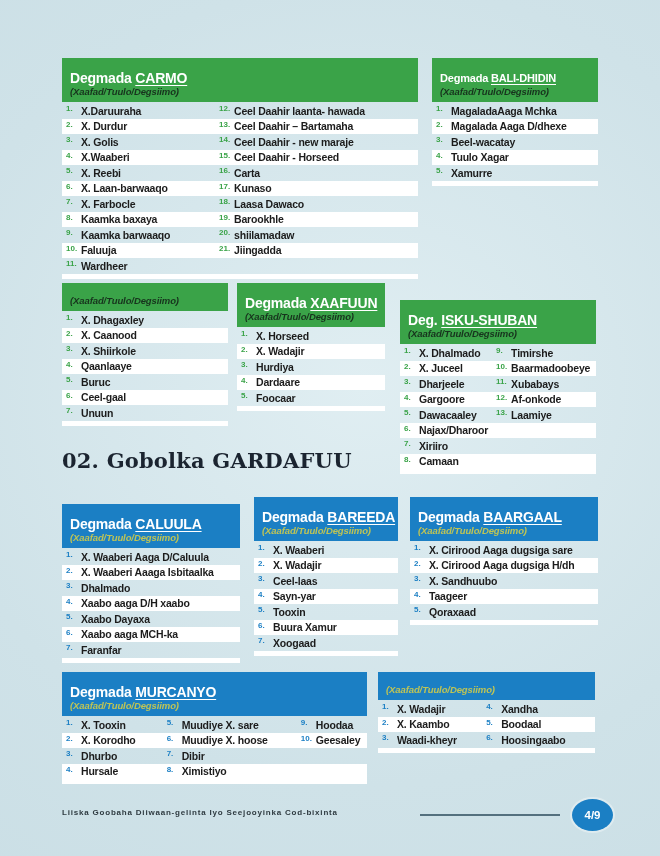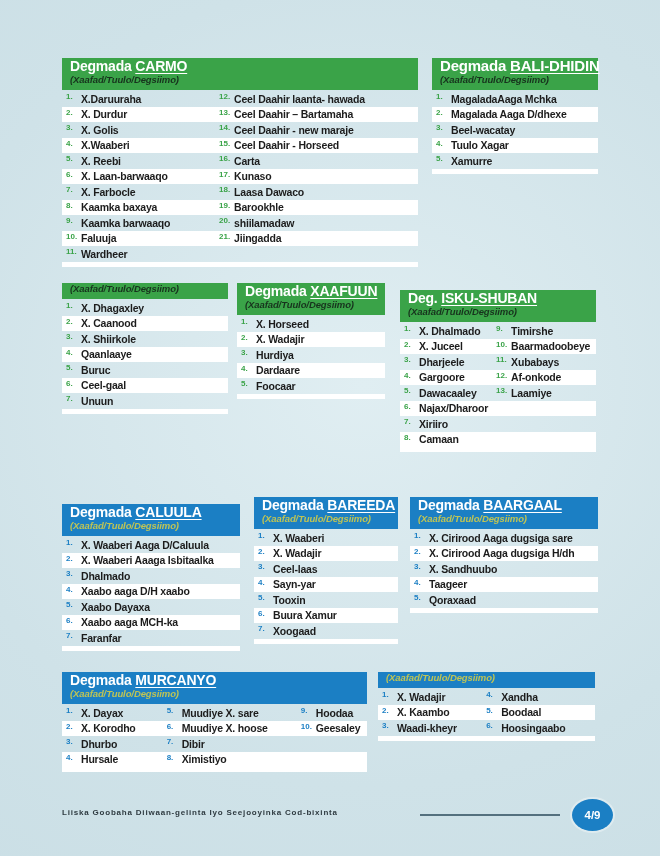--- a/index.html
+++ b/index.html
@@ -7,21 +7,21 @@
     width:660px;height:856px;
     font-family:"Liberation Sans", sans-serif;
     -webkit-font-smoothing:antialiased;
   }
   .page{
     position:relative;width:660px;height:856px;overflow:hidden;
     background:radial-gradient(120% 85% at 55% 45%, #e0eef2 0%, #cfe2e8 55%, #c8dde4 100%);
   }
   .block{position:absolute;}
   .block header{
-    padding:0 8px 5px 8px;
+    padding:12px 8px 5px 8px;
     color:#fff;
   }
   .block.green header{background:var(--accent-green,#3aa348);}
   .block.blue  header{background:var(--accent-blue,#1b7fc4);}
   .h-title{
     font-size:14px;font-weight:700;letter-spacing:-0.2px;line-height:16px;white-space:nowrap;
   }
   .h-title .und{text-decoration:underline;text-underline-offset:2px;}
   .h-sub{
     font-size:9.5px;font-style:italic;font-weight:700;line-height:11px;letter-spacing:-0.1px;
@@ -184,21 +184,21 @@
             <span class="num">11.</span>
             <span class="nm">Wardheer</span>
           </div>
           <div class="cell c1"></div>
         </div>
       </div>
   </section>
 
   <section class="block green one-col" style="left:432px;top:58px;width:166px;">
     <header>
-      <div class="h-title" style="font-size:15px;"><span>Degmada </span><span class="und">BALI-DHIDIN</span></div>
+      <div class="h-title" style="font-size:11px;"><span>Degmada </span><span class="und">BALI-DHIDIN</span></div>
       <div class="h-sub">(Xaafad/Tuulo/Degsiimo)</div>
     </header>
     <div class="rows">
         <div class="row">
           <div class="cell c0">
             <span class="num">1.</span>
             <span class="nm">MagaladaAaga Mchka</span>
           </div>
         </div>
         <div class="row alt">
@@ -310,21 +310,21 @@
         </div>
         <div class="row">
           <div class="cell c0">
             <span class="num">5.</span>
             <span class="nm">Foocaar</span>
           </div>
         </div>
       </div>
   </section>
 
-  <section class="block green sec-isku" style="left:400px;top:290px;width:196px;">
+  <section class="block green sec-isku" style="left:400px;top:300px;width:196px;">
     <header>
       <div class="h-title"><span>Deg. </span><span class="und">ISKU-SHUBAN</span></div>
       <div class="h-sub">(Xaafad/Tuulo/Degsiimo)</div>
     </header>
     <div class="rows">
         <div class="row">
           <div class="cell c0">
             <span class="num">1.</span>
             <span class="nm">X. Dhalmado</span>
           </div>
@@ -390,20 +390,21 @@
         <div class="row alt">
           <div class="cell c0">
             <span class="num">8.</span>
             <span class="nm">Camaan</span>
           </div>
           <div class="cell c1"></div>
         </div>
       </div>
   </section>
 
+  <h1 class="region-title">02. Gobolka GARDAFUU</h1>
 
   <section class="block blue one-col" style="left:62px;top:504px;width:178px;">
     <header>
       <div class="h-title"><span>Degmada </span><span class="und">CALUULA</span></div>
       <div class="h-sub">(Xaafad/Tuulo/Degsiimo)</div>
     </header>
     <div class="rows">
         <div class="row">
           <div class="cell c0">
             <span class="num">1.</span>
@@ -541,21 +542,21 @@
 
   <section class="block blue sec-murcanyo" style="left:62px;top:672px;width:305px;">
     <header>
       <div class="h-title"><span>Degmada </span><span class="und">MURCANYO</span></div>
       <div class="h-sub">(Xaafad/Tuulo/Degsiimo)</div>
     </header>
     <div class="rows">
         <div class="row">
           <div class="cell c0">
             <span class="num">1.</span>
-            <span class="nm">X. Dayax</span>
+            <span class="nm">X. Tooxin</span>
           </div>
           <div class="cell c1">
             <span class="num">5.</span>
             <span class="nm">Muudiye X. sare</span>
           </div>
           <div class="cell c2">
             <span class="num">9.</span>
             <span class="nm">Hoodaa</span>
           </div>
         </div>

